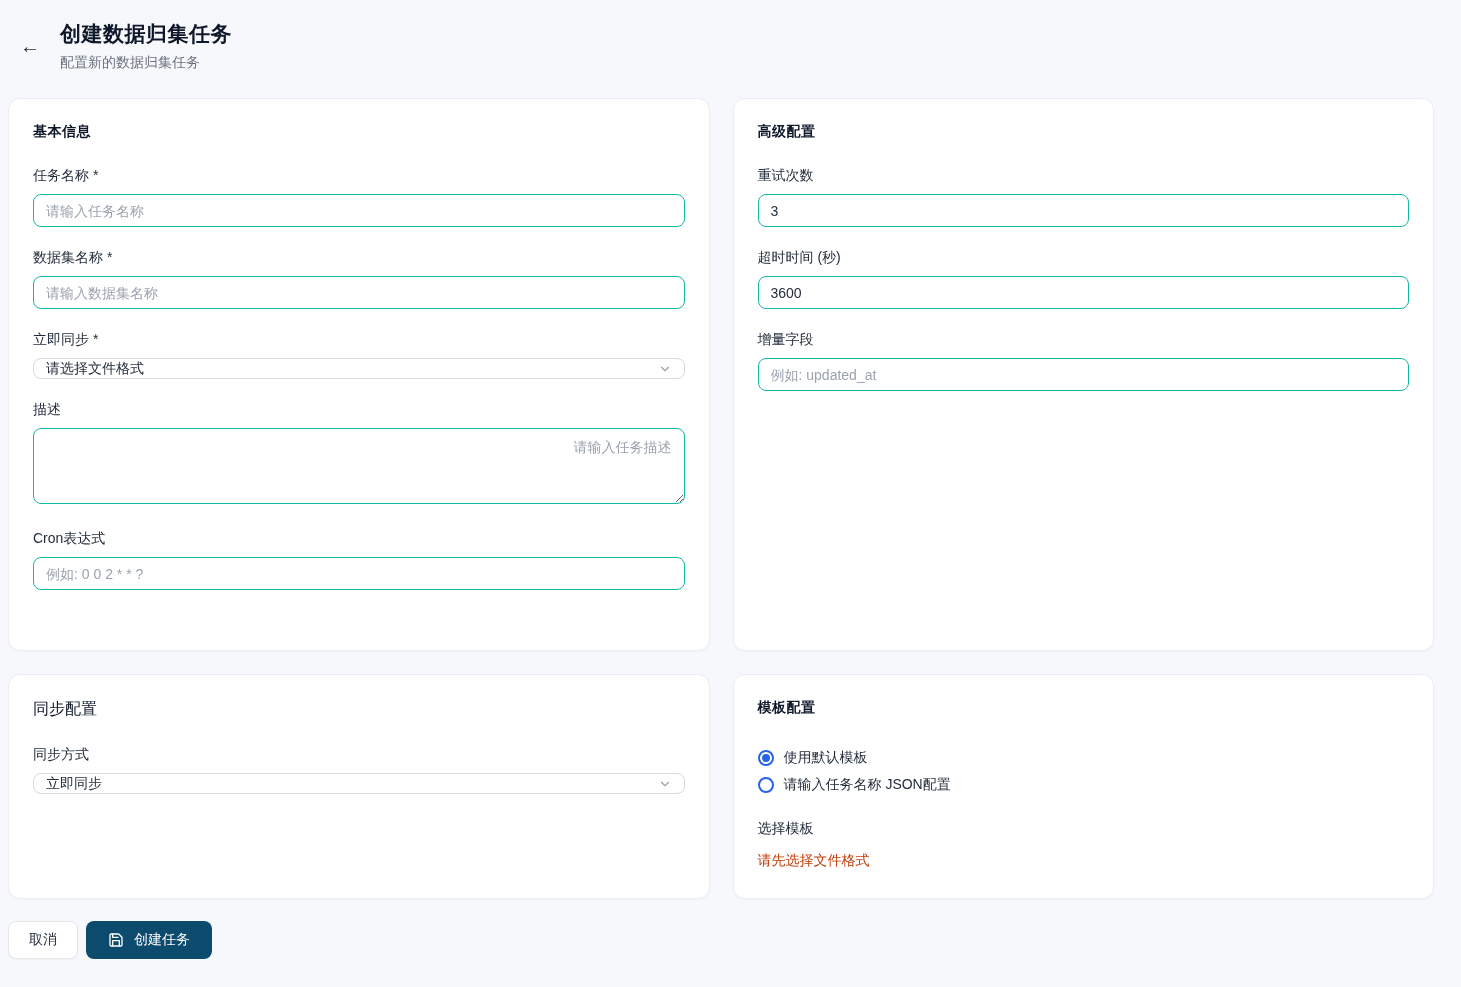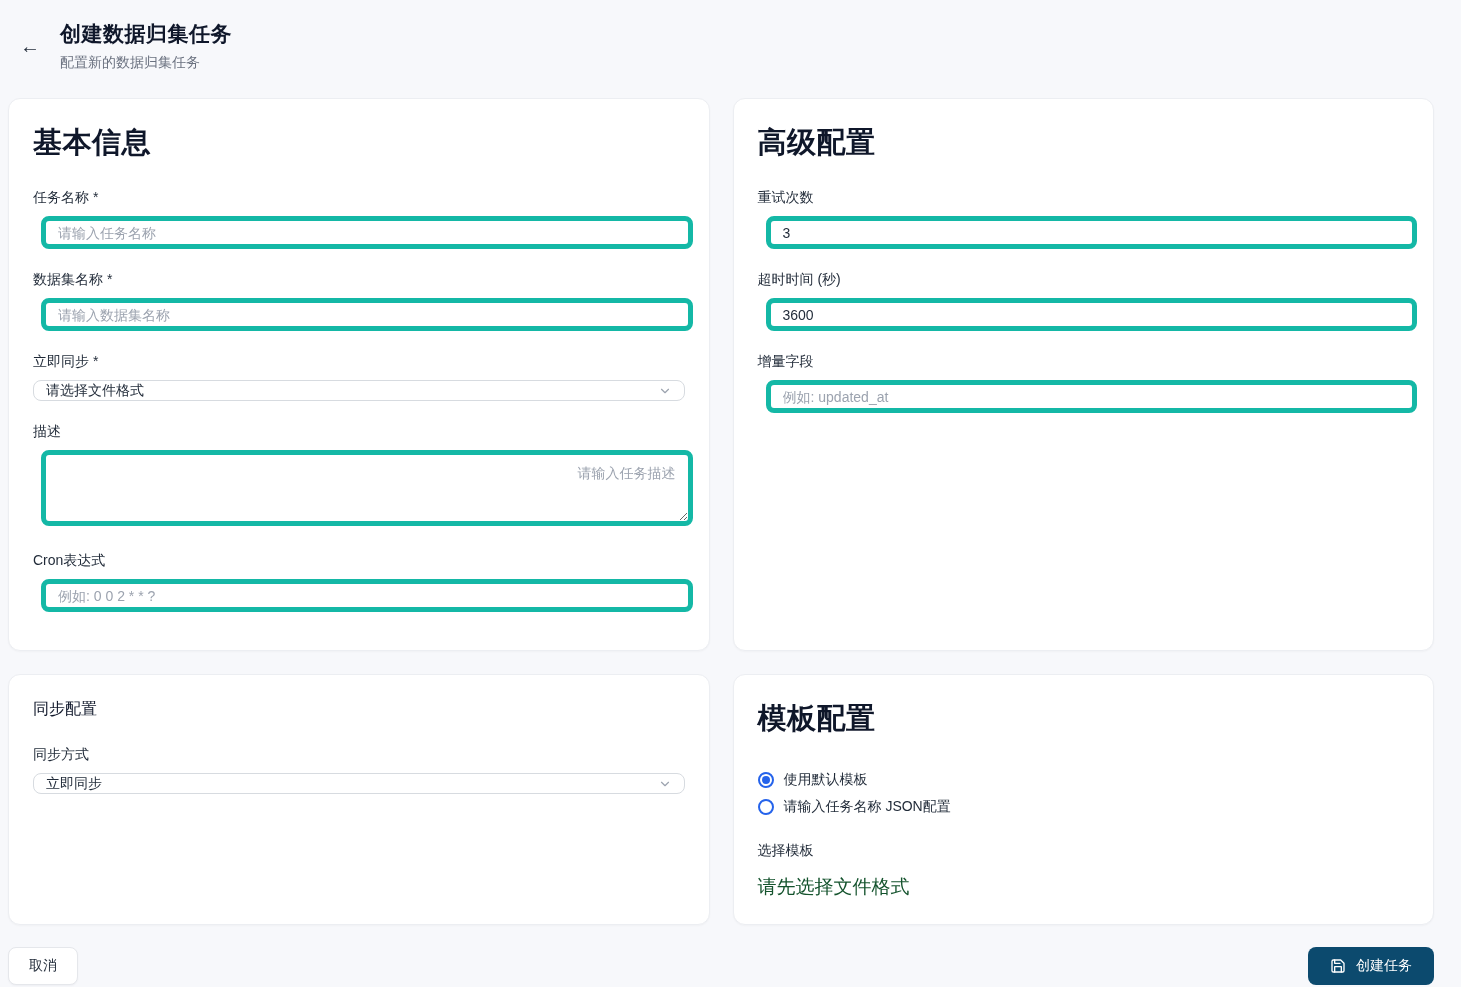--- a/index.html
+++ b/index.html
@@ -35,38 +35,38 @@
     border-radius: 12px;
     padding: 24px;
     box-shadow: 0 1px 2px rgba(16,24,40,.03);
   }
   .card.row1 { min-height: 553px; }
   .card.row2 { min-height: 225px; margin-top: 0; }
   .grid .row2 { margin-top: 0; }
   .grid { grid-auto-rows: min-content; }
 
   .card-title {
-    font-size: 29px; font-weight: bold; color: #0f172a;
+    font-size: 14px; font-weight: bold; color: #0f172a;
     margin-bottom: 26px; letter-spacing: .5px;
   }
   .card-title.small {
     font-size: 16px; font-weight: 500; margin-bottom: 26px; letter-spacing: 0;
   }
 
   
   .field { margin-bottom: 22px; }
   .field:last-child { margin-bottom: 0; }
   .field-label {
     display: block; font-size: 14px; color: #1f2937; margin-bottom: 9px;
   }
   .text-input {
     width: 100%; height: 33px;
-    border: 5px solid #14b8a6; border-radius: 8px;
+    border: 1px solid #14b8a6; border-radius: 8px;
     padding: 0 12px; font-size: 14px; color: #1f2937;
-    font-family: inherit; background: #fff; outline: none; margin-left: 8px;
+    font-family: inherit; background: #fff; outline: none;
   }
   .text-input::placeholder { color: #9ca3af; }
   textarea.text-input {
     height: 76px; padding: 9px 12px; resize: vertical; line-height: 1.4; text-align: right;
   }
   .select-box {
     width: 100%; height: 21px;
     border: 1px solid #d7dbe0; border-radius: 8px;
     padding: 0 12px; font-size: 14px; color: #1f2937;
     background: #fff; display: flex; align-items: center;
@@ -81,25 +81,25 @@
     width: 16px; height: 16px; border-radius: 50%;
     border: 2px solid #2563eb; margin-right: 10px; position: relative;
     background: #fff; flex: none;
   }
   .radio-dot.checked::after {
     content: ""; position: absolute; inset: 2px;
     background: #2563eb; border-radius: 50%;
   }
   .radio-label { font-size: 14px; color: #1f2937; }
   .sub-label { display: block; font-size: 14px; color: #1f2937; margin: 26px 0 14px; }
-  .hint-text { font-size: 19px; color: #14532d; margin-top: 14px; }
+  .hint-text { font-size: 14px; color: #c2410c; margin-top: 14px; }
 
   
   .actions {
-    display: flex; justify-content: space-between; align-items: center;
+    display: flex; justify-content: flex-start; align-items: center;
     gap: 8px; margin-top: 22px;
   }
   .btn {
     font-family: inherit; font-size: 14px; cursor: pointer;
     border-radius: 8px; height: 38px; display: inline-flex;
     align-items: center; justify-content: center;
   }
   .btn-cancel {
     background: #fff; color: #1f2937; border: 1px solid #e5e7eb;
     padding: 0 20px; box-shadow: 0 1px 2px rgba(16,24,40,.04);

